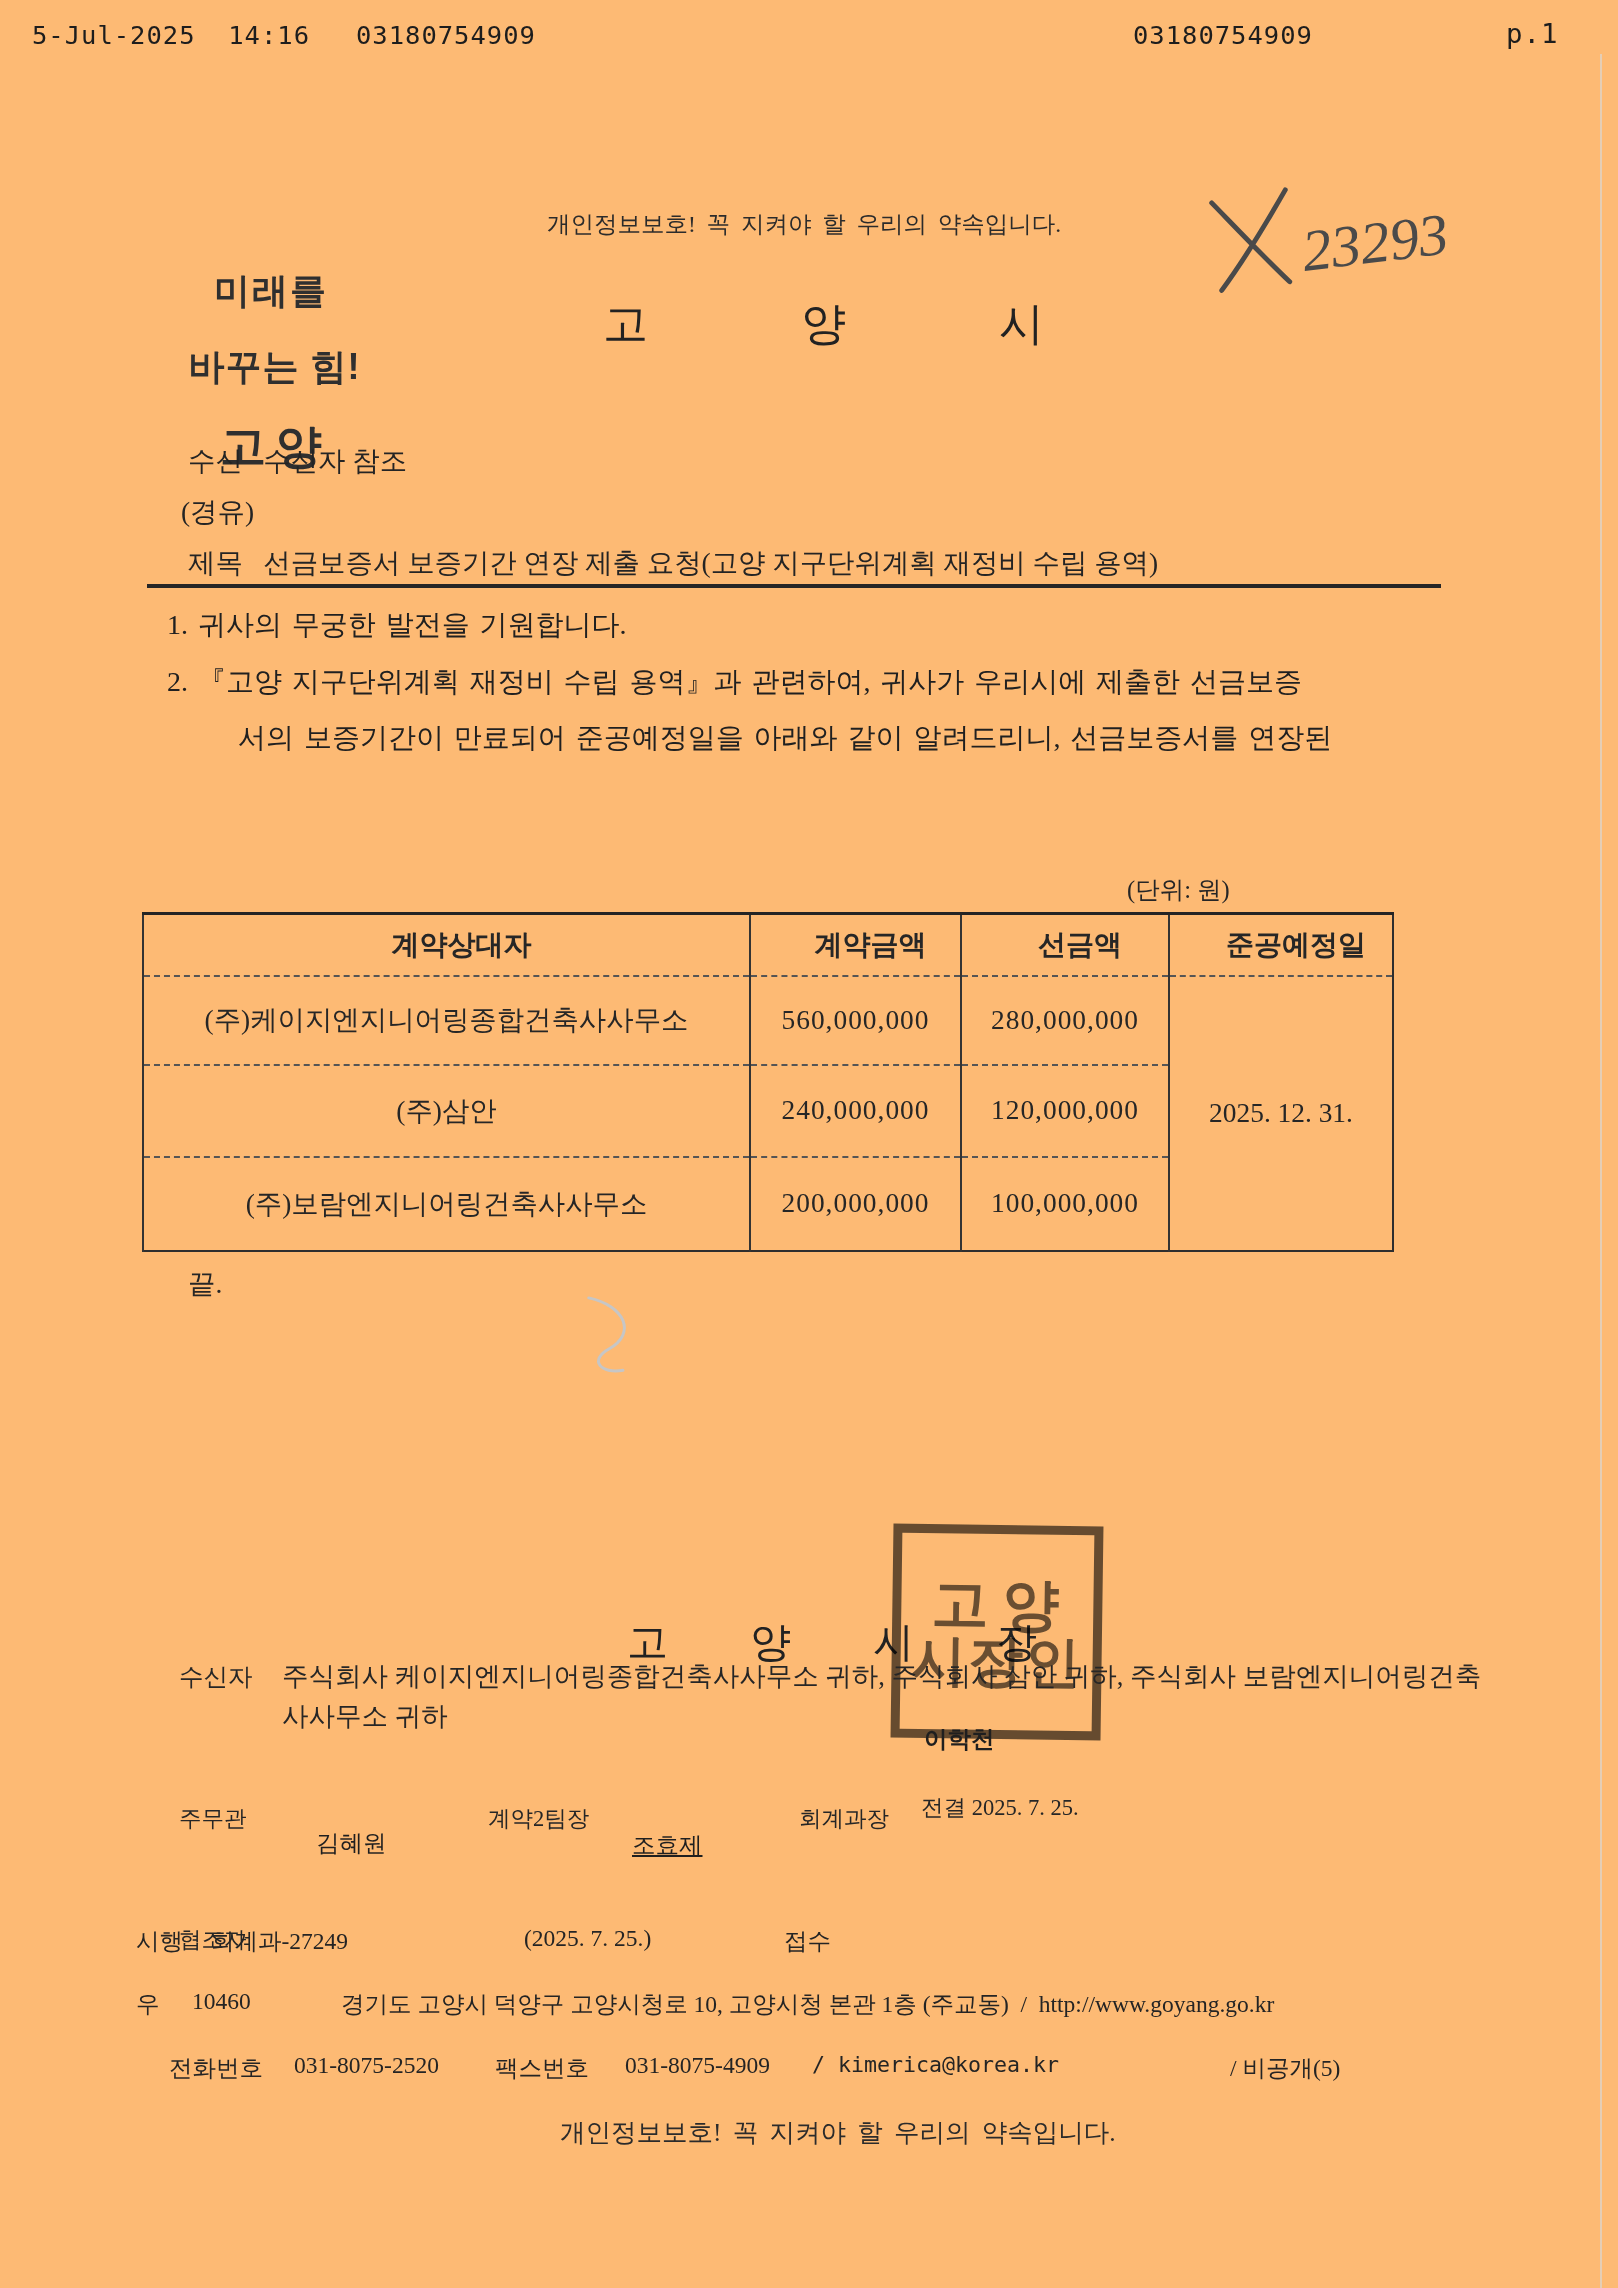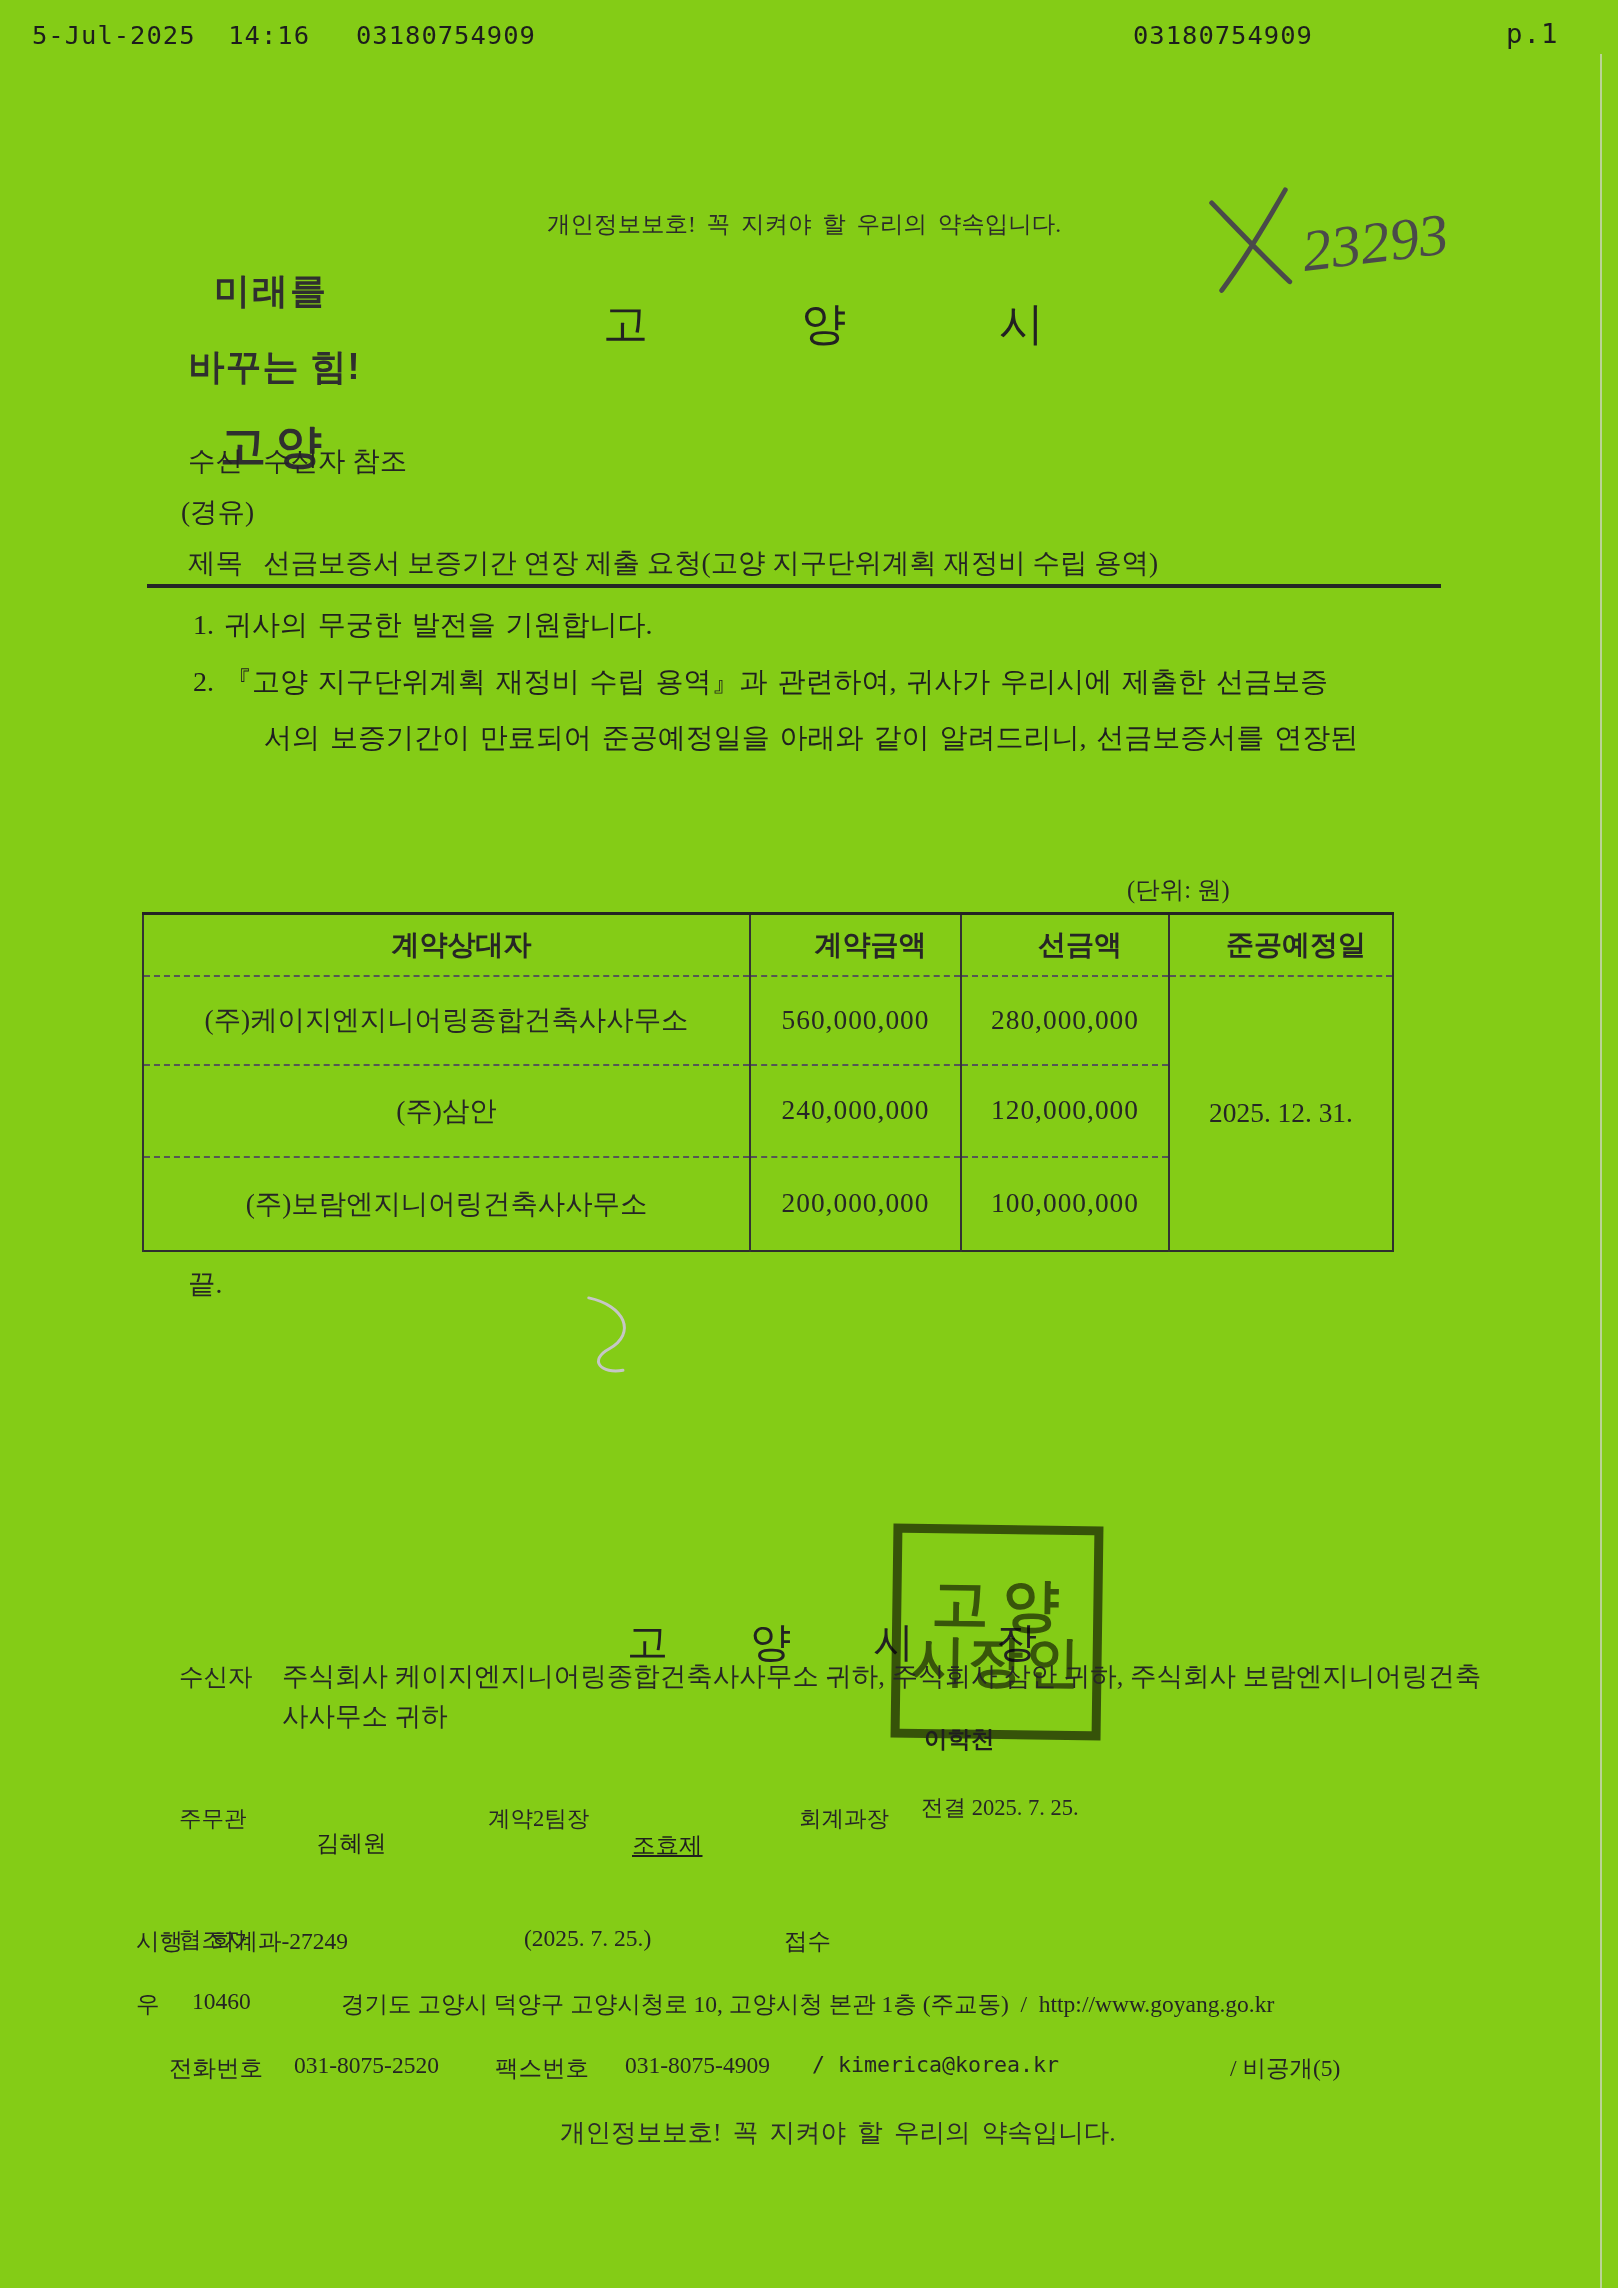--- a/index.html
+++ b/index.html
@@ -1,40 +1,40 @@
 <!DOCTYPE html>
 <html><head>
 <meta charset="utf-8">
 <style>
   html,body{margin:0;padding:0;background:#e8e8e8;}
   .page{
     position:relative;
     width:1618px;height:2289px;
-    background:#84cc16;
+    background:#fdba74;
     font-family:"Liberation Serif", serif;
     color:#262626;
     overflow:hidden;
   }
   .abs{position:absolute;white-space:pre;}
   .mono{font-family:"DejaVu Sans Mono", monospace;}
   
   .fax{font-size:25.5px;letter-spacing:1px;color:#1d1d1d;}
   
   .privacy{font-size:23.5px;word-spacing:4.9px;color:#2b2b2b;}
   
   .logo{line-height:1.0;color:#2f2f2f;font-weight:bold;font-family:"Liberation Sans", sans-serif;}
   .logo .l1{font-size:36px;letter-spacing:2px;}
   .logo .l2{font-size:36px;letter-spacing:1px;}
   .logo .l3{font-size:46px;letter-spacing:9.8px;}
   
   .agency{font-size:45px;letter-spacing:3.4em;color:#222;font-weight:500;}
   .mayor{font-size:41px;letter-spacing:2.0em;color:#222;font-weight:500;}
   
   .line28{font-size:27.4px;color:#242424;}
-  .body-line{font-size:28px;color:#202020;word-spacing:2.9px;margin-left:26px;}
+  .body-line{font-size:28px;color:#202020;word-spacing:2.9px;}
   .ul-bold{font-weight:700;border-bottom:2.9px solid #222;padding-bottom:1px;}
   .rule{position:absolute;background:#262626;}
   
   .change-heading{font-size:30px;font-weight:700;letter-spacing:5.9px;text-align:center;}
   .unit-note{font-size:24.5px;text-align:left;}
   
   table.doc{position:absolute;left:142px;top:912px;width:1250px;border-collapse:collapse;table-layout:fixed;
     border-left:2.5px solid #2e2e2e;border-right:2.5px solid #2e2e2e;border-bottom:2.5px solid #2e2e2e;border-top:3.9px solid #242424;}
   table.doc th, table.doc td{border-left:2px solid #333;text-align:center;vertical-align:middle;padding:0 5.9px;overflow:hidden;}
   table.doc th{font-size:28px;font-weight:600;border-bottom:2px dashed #555;padding-left:36px;}

